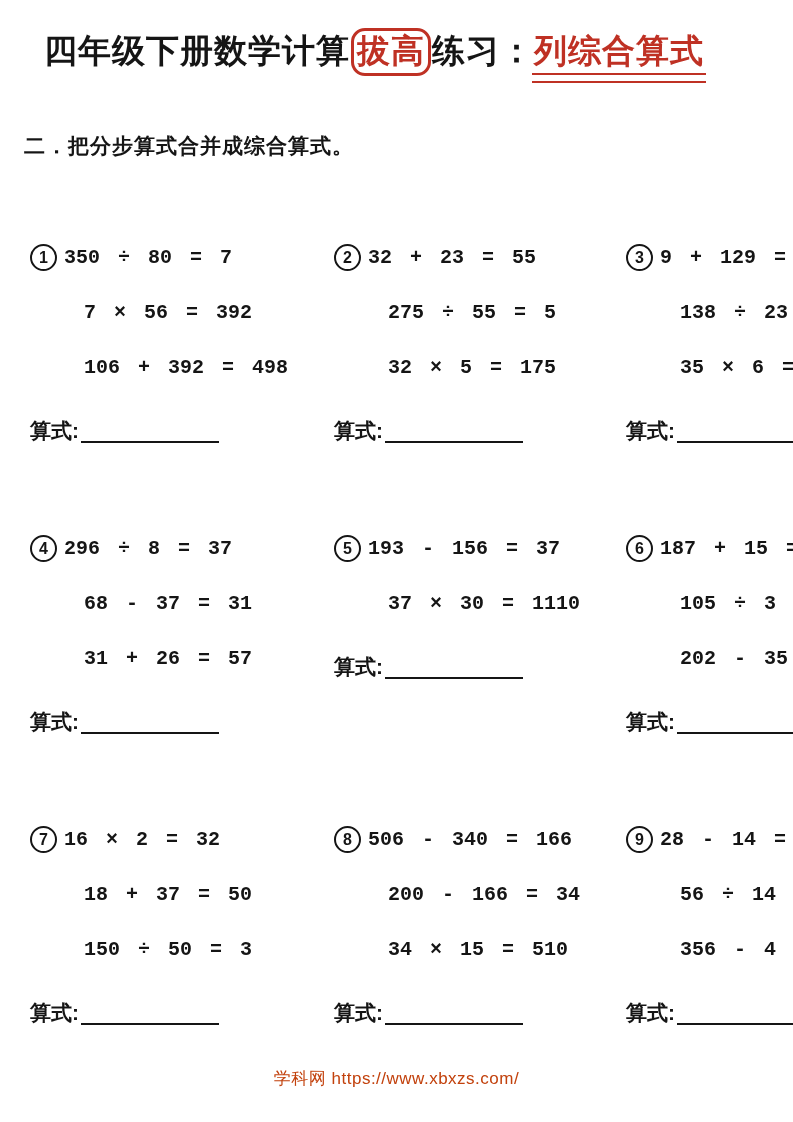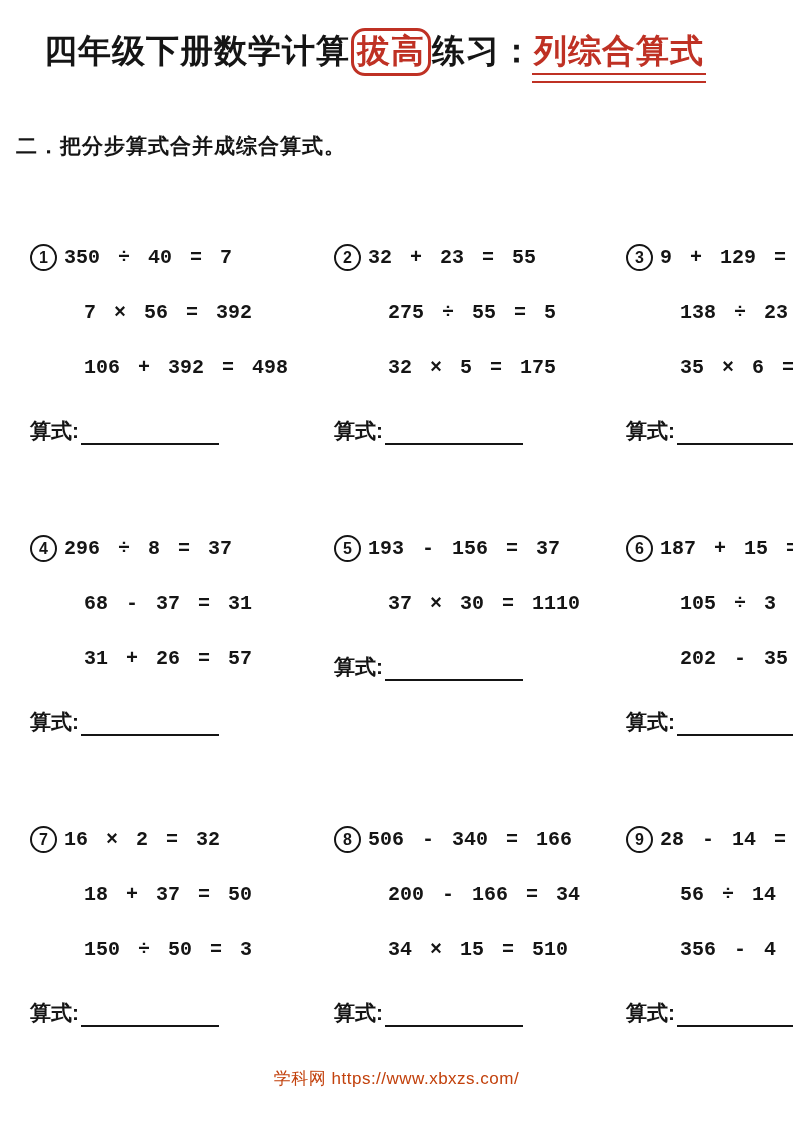--- a/index.html
+++ b/index.html
@@ -41,21 +41,21 @@
     position: absolute;
     left: -2px;
     right: -2px;
     bottom: -7px;
     height: 6px;
     border-top: 2px solid #bf3124;
     border-bottom: 2px solid #bf3124;
   }
   
   .section-header {
-    margin: 56px 0 0 16px;
+    margin: 56px 0 0 24px;
     font-size: 21px;
     font-weight: 700;
     letter-spacing: 1px;
   }
   
   .grid {
     margin: 84px 28px 0 30px;
     display: grid;
     grid-template-columns: 1fr 1fr 1fr;
     column-gap: 46px;
@@ -84,21 +84,21 @@
     border: 2px solid #151515;
     border-radius: 50%;
     font-size: 16px;
     font-weight: 700;
     margin-right: 7px;
     font-family: "Liberation Sans", sans-serif;
   }
   .answer-line {
     margin-top: 36px;
     display: flex;
-    align-items: flex-end;
+    align-items: center;
     font-size: 21px;
     font-weight: 700;
   }
   .answer-blank {
     display: inline-block;
     width: 138px;
     height: 1.1em;
     border-bottom: 2.5px solid #151515;
     margin-left: 2px;
   }
@@ -122,21 +122,21 @@
   <h1 class="title">
     <span>四年级下册数学计算</span><span class="boxed">拔高</span><span>练习：</span><span class="red-underlined">列综合算式</span>
   </h1>
 
   <div class="section-header">二．把分步算式合并成综合算式。</div>
 
   <div class="grid" id="grid">
   <div class="problem">
     <div class="eq-line">
       <span class="circle-num">1</span>
-      <span class="eq">350 ÷ 40 = 7</span>
+      <span class="eq">350 ÷ 80 = 7</span>
     </div>
     <div class="eq-line indented">
       <span class="eq">7 × 56 = 392</span>
     </div>
     <div class="eq-line indented">
       <span class="eq">106 + 392 = 498</span>
     </div>
     <div class="answer-line">
       <span>算式:</span>
       <span class="answer-blank"></span>

